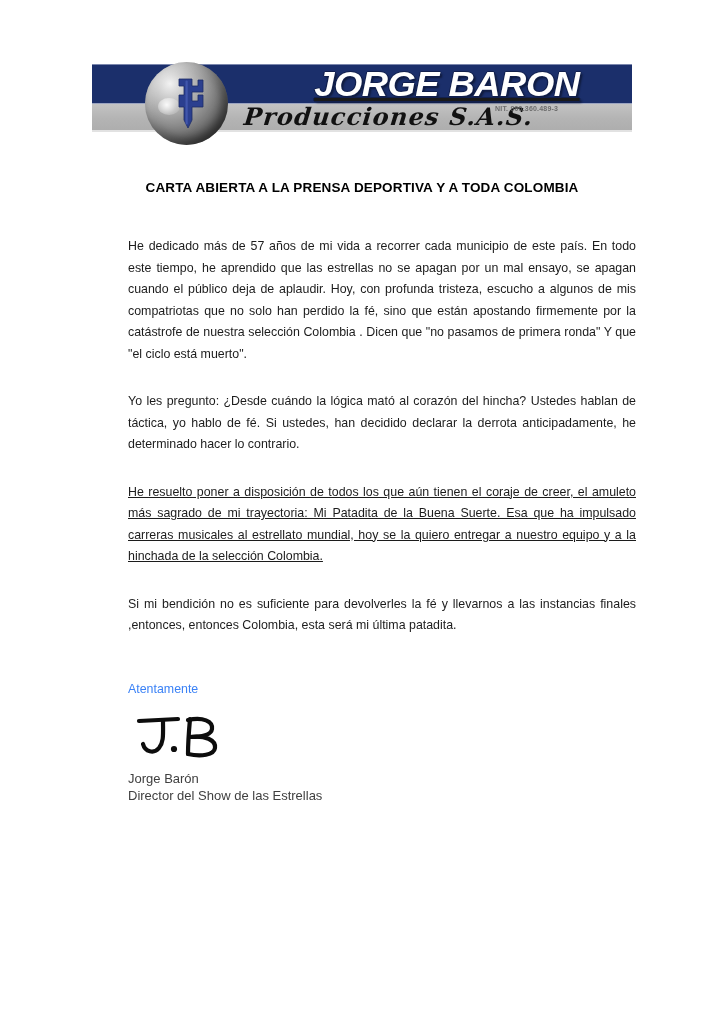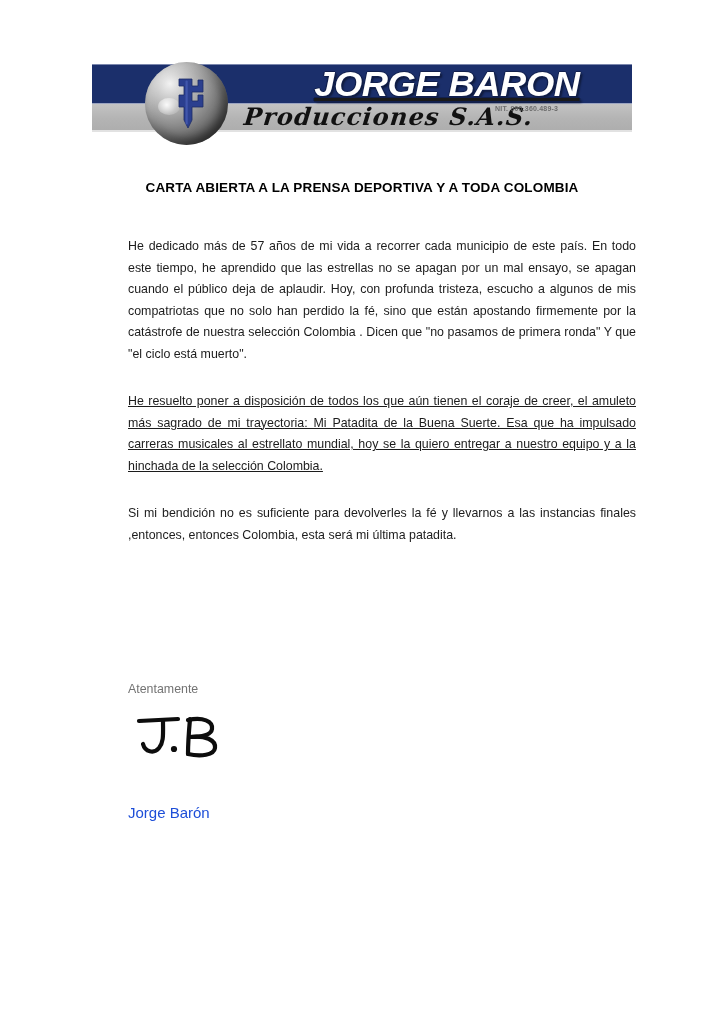--- a/index.html
+++ b/index.html
@@ -174,38 +174,38 @@
   .para.p2 { margin-top: 21px; }
   .para.p3 { margin-top: 20px; text-decoration: underline; }
   .para.p4 { margin-top: 18px; }
 
   .closing {
     position: absolute;
     left: 128px;
     top: 680px;
     font-size: 12.4px;
     line-height: 18px;
-    color: #737373;
+    color: #3b82f6;
   }
 
   .signature {
     position: absolute;
     left: 133px;
     top: 712px;
     width: 110px;
     height: 52px;
   }
 
   .signer {
     position: absolute;
     left: 128px;
-    top: 804px;
-    font-size: 15px;
+    top: 770px;
+    font-size: 13px;
     line-height: 17px;
-    color: #1d4ed8;
+    color: #404040;
   }
   .signer div { white-space: nowrap; }
 </style>
 </head>
 <body>
 
 <div class="letterhead">
 
   <div class="band-navy"></div>
   <div class="band-gray"></div>
@@ -229,20 +229,21 @@
 
   <div class="script">Producciones S.A.S.</div>
 
   <div class="nit">NIT. 900.360.489-3</div>
 </div>
 
 <div class="doc-title">CARTA ABIERTA A LA PRENSA DEPORTIVA Y A TODA COLOMBIA</div>
 
 <div class="letter-body">
   <p class="para p1">He dedicado más de 57 años de mi vida a recorrer cada municipio de este país. En todo este tiempo, he aprendido que las estrellas no se apagan por un mal ensayo, se apagan cuando el público deja de aplaudir. Hoy, con profunda tristeza,  escucho a algunos de mis compatriotas que no solo han perdido la fé, sino que están apostando firmemente por la catástrofe de nuestra selección Colombia . Dicen que "no pasamos de primera ronda" Y que "el ciclo está muerto".</p>
+  <p class="para p2">Yo les pregunto: ¿Desde cuándo la lógica mató al corazón del hincha? Ustedes hablan de táctica, yo hablo de fé. Si ustedes, han decidido declarar la derrota anticipadamente, he determinado hacer lo contrario.</p>
   <p class="para p3">He resuelto  poner a disposición de todos los que aún tienen el coraje de creer, el amuleto más sagrado de mi trayectoria: Mi Patadita de la Buena Suerte. Esa que ha impulsado carreras musicales al estrellato mundial, hoy se la quiero entregar a nuestro equipo y a la hinchada de la selección Colombia.</p>
   <p class="para p4">Si mi bendición no es suficiente para devolverles la fé y llevarnos a las instancias finales ,entonces, entonces Colombia, esta será mi última patadita.</p>
 </div>
 
 <div class="closing">Atentamente</div>
 
 <div class="signature">
   <svg viewBox="0 0 110 52" xmlns="http://www.w3.org/2000/svg">
     <g fill="none" stroke="#0d0d0d" stroke-width="4.2" stroke-linecap="round" stroke-linejoin="round">
       <path d="M6 9 L45 7"></path>
@@ -250,13 +251,14 @@
       <path d="M57 7 C56 18, 55 30, 55 42"></path>
       <path d="M55 8 C70 5, 80 9, 79 17 C78 24, 66 25, 57 25"></path>
       <path d="M57 25 C72 23, 83 28, 82 36 C81 43, 68 45, 55 42"></path>
     </g>
     <circle cx="41" cy="37" r="3.1" fill="#0d0d0d"></circle>
   </svg>
 </div>
 
 <div class="signer">
   <div>Jorge Barón</div>
+  <div>Director del Show de las Estrellas</div>
 </div>
 
 </body></html>

